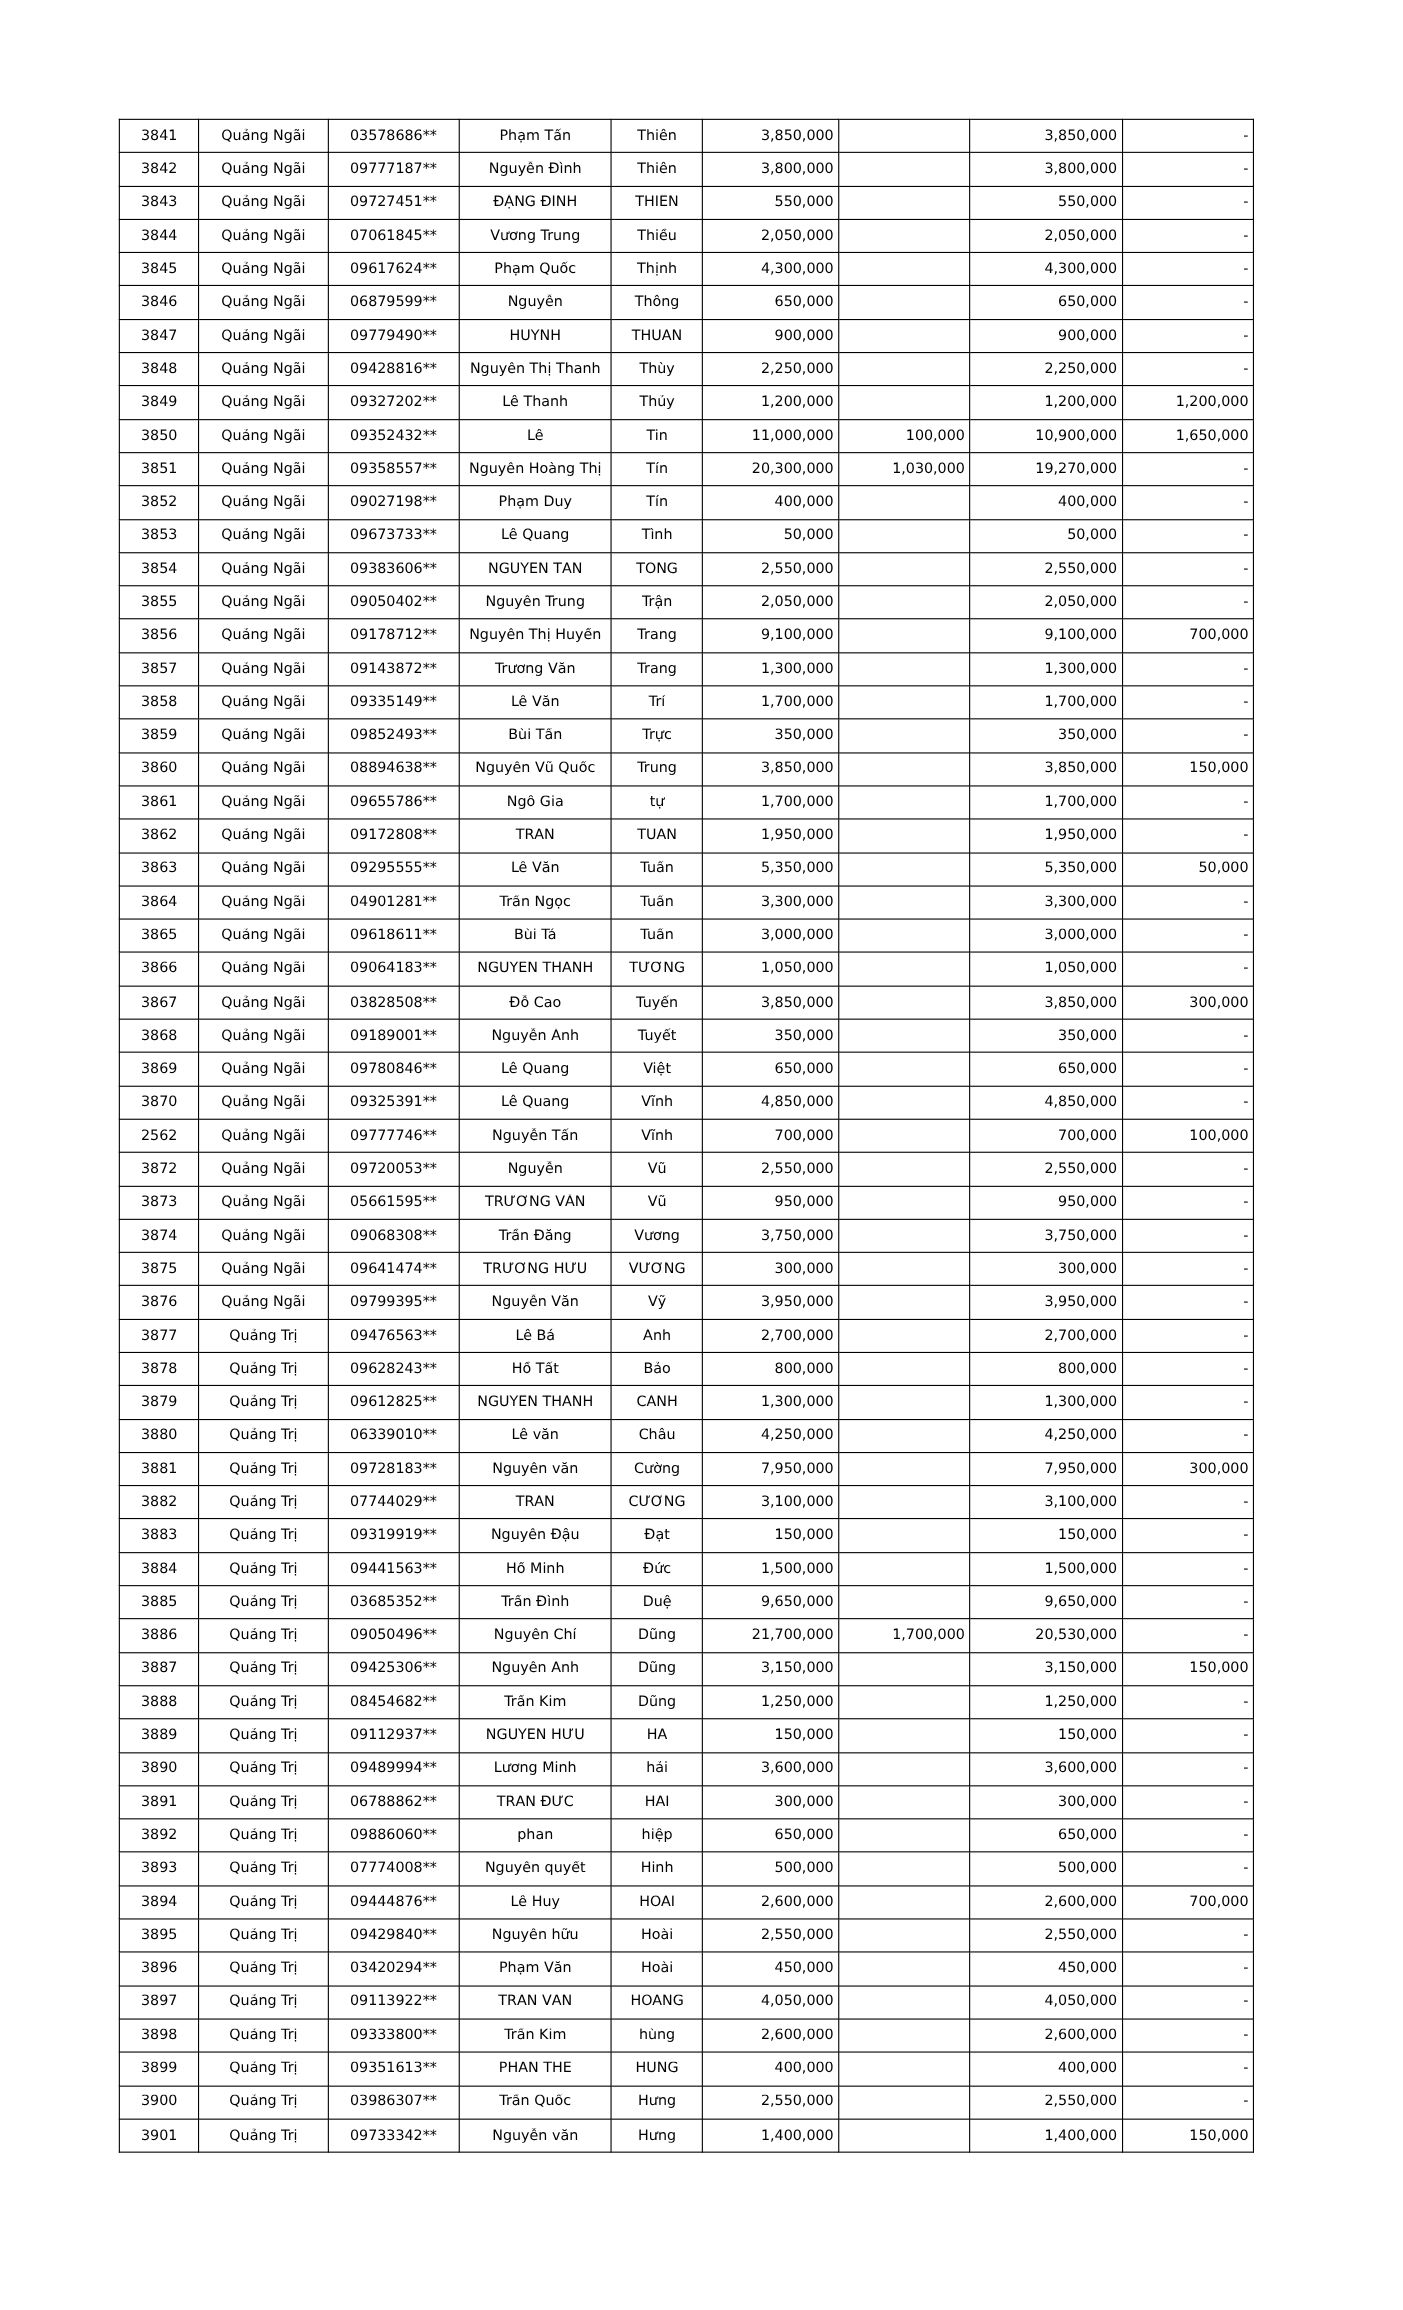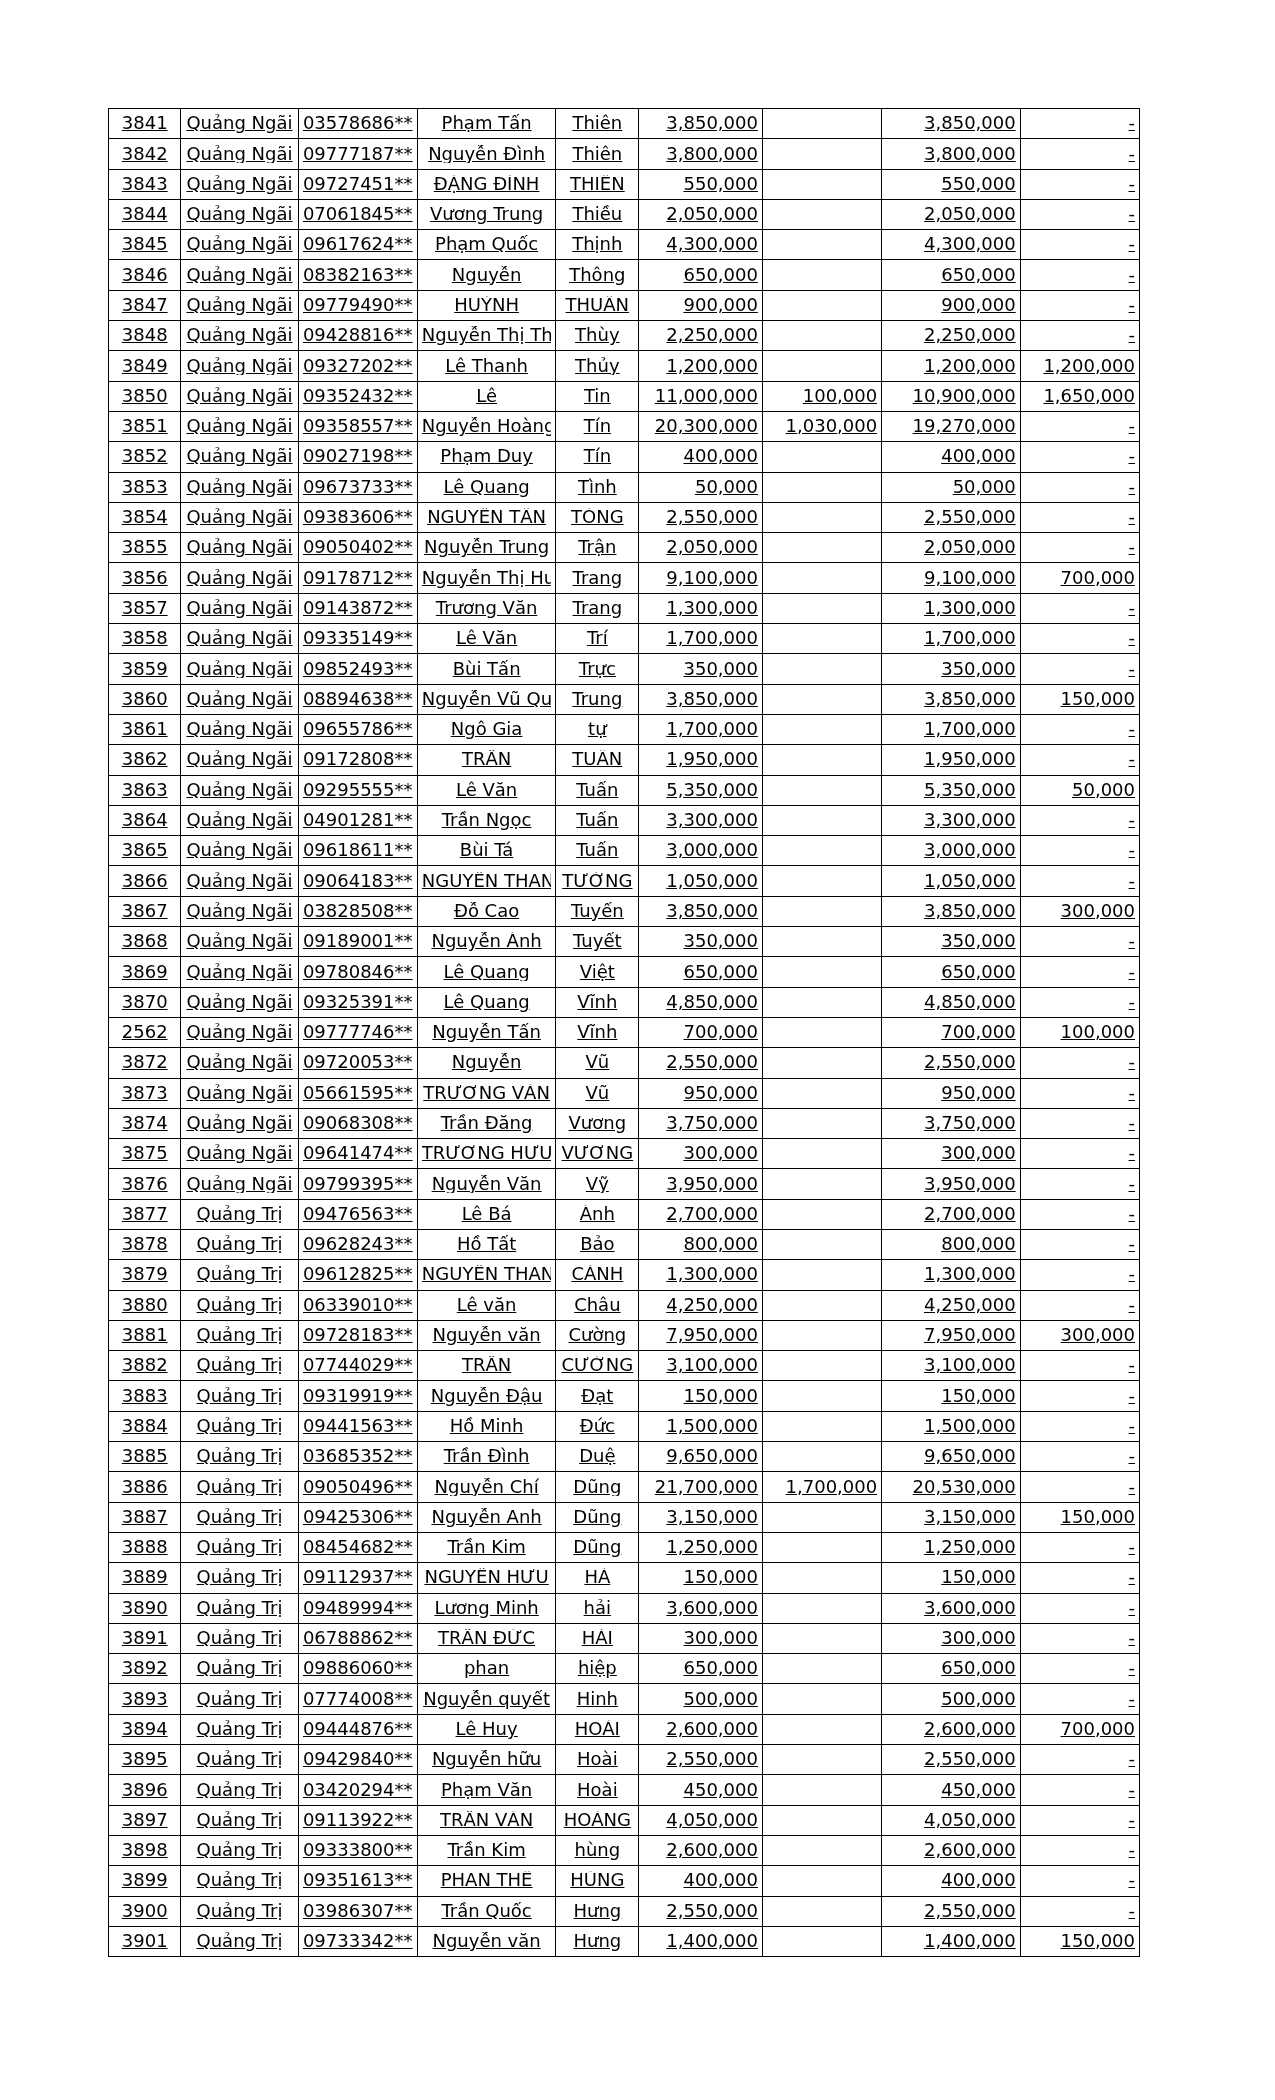--- a/index.html
+++ b/index.html
@@ -17,22 +17,21 @@
     position: relative;
     width: 1275px;
     height: 2100px;
     box-sizing: border-box;
     padding: 108px 0 0 108px;
   }
   table.data-table {
     border-collapse: collapse;
     table-layout: fixed;
     width: 1032px;
-    font-size: 18px;
-    text-decoration: underline;
+    font-size: 13px;
   }
   table.data-table td {
     border: 1.5px solid #000000;
     height: 29.3px;
     padding: 0 4px;
     overflow: hidden;
     white-space: nowrap;
     line-height: 1.05;
     vertical-align: middle;
   }
@@ -214,21 +213,21 @@
           </td>
         </tr>
         <tr>
           <td class="t-center">
             <span class="cell-clip">3846</span>
           </td>
           <td class="t-center">
             <span class="cell-clip">Quảng Ngãi</span>
           </td>
           <td class="t-center">
-            <span class="cell-clip">08382163**</span>
+            <span class="cell-clip">06879599**</span>
           </td>
           <td class="t-center">
             <span class="cell-clip">Nguyễn</span>
           </td>
           <td class="t-center">
             <span class="cell-clip">Thông</span>
           </td>
           <td class="t-right">
             <span class="cell-clip">650,000</span>
           </td>

